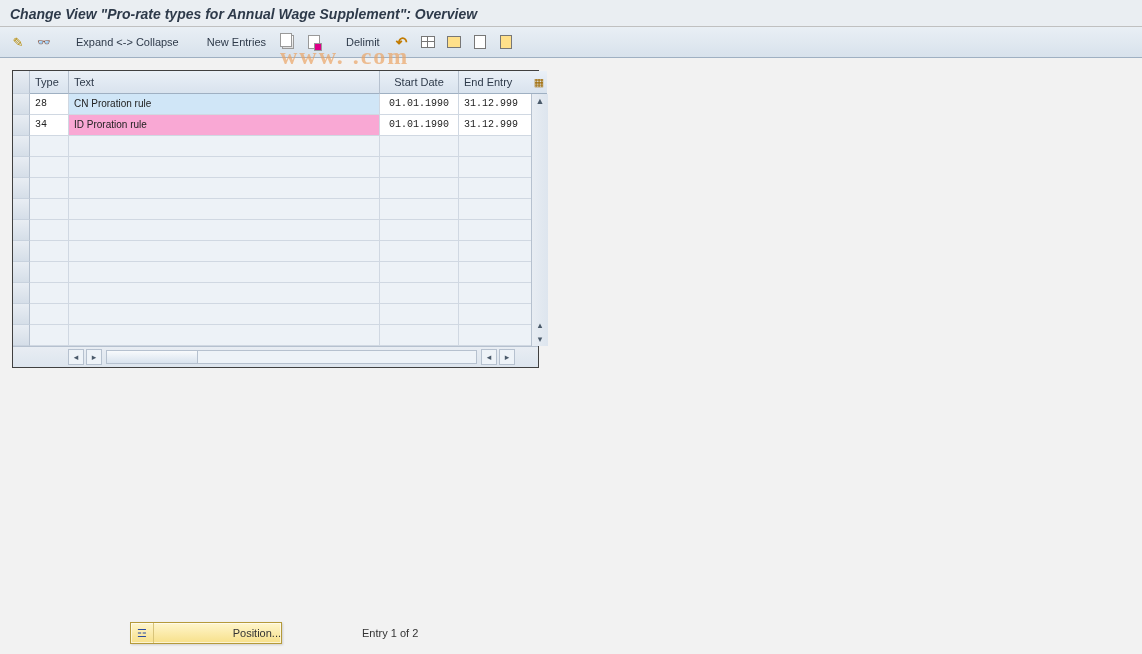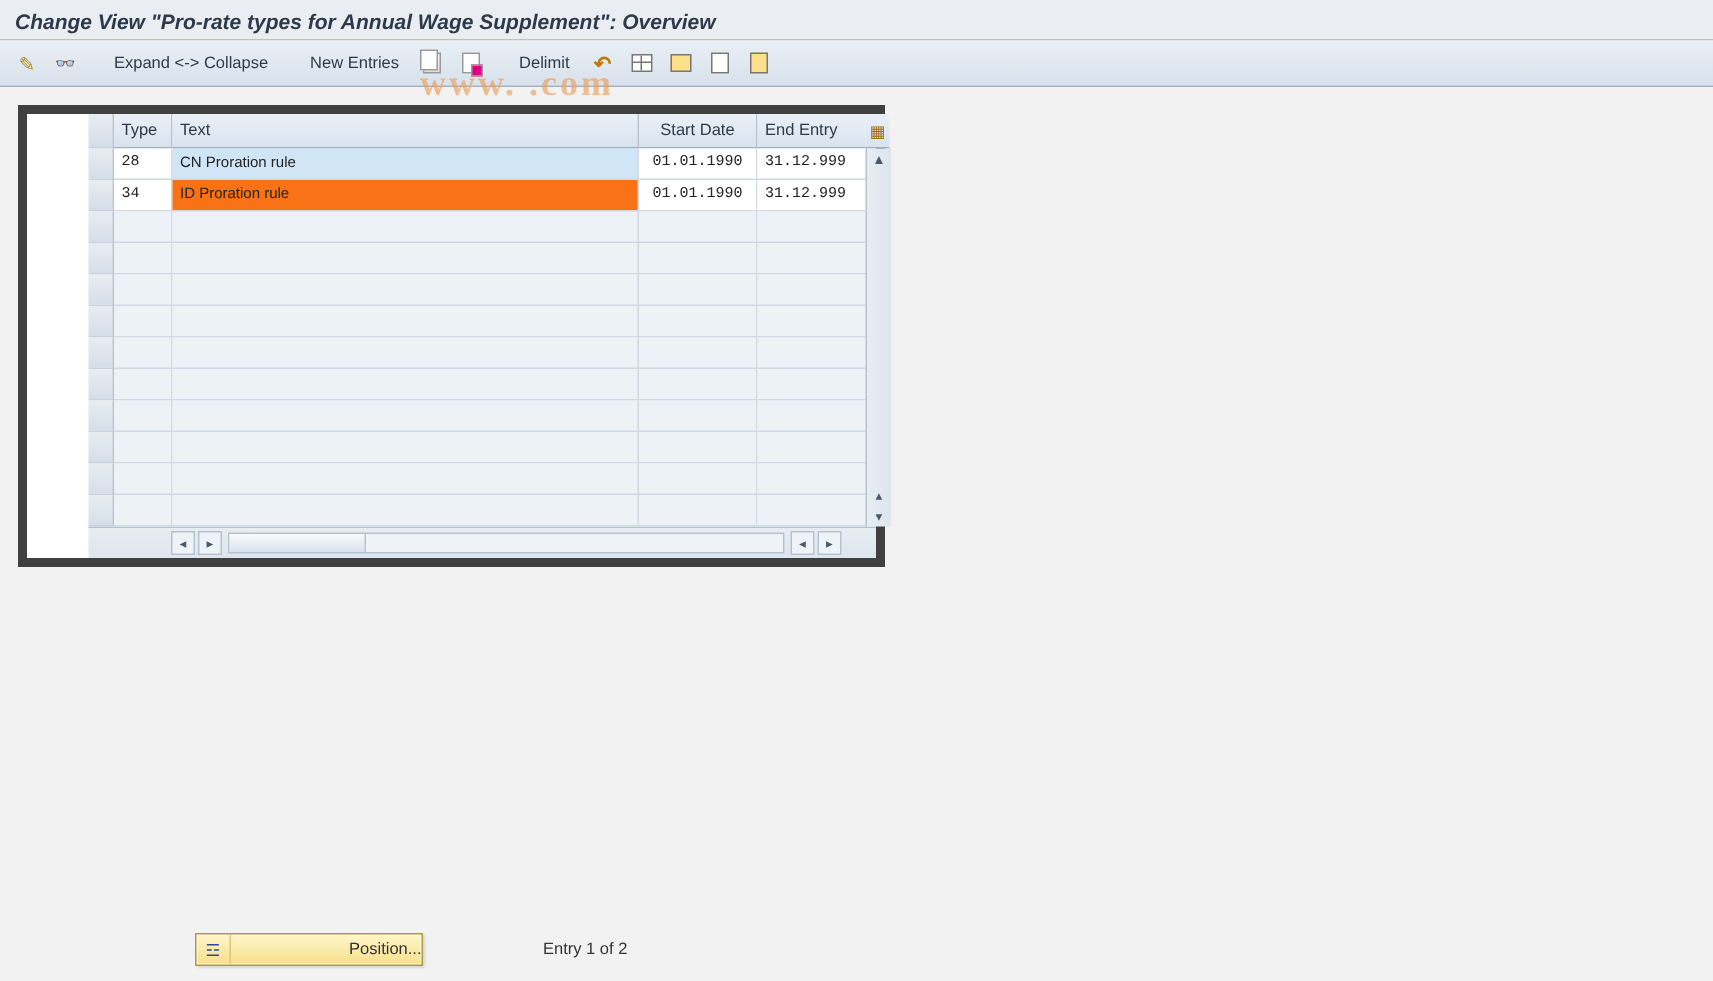--- a/index.html
+++ b/index.html
@@ -82,23 +82,22 @@
 
   .content-area {
     position: relative;
     padding: 12px;
     height: calc(100% - 60px);
     box-sizing: border-box;
   }
 
   .grid-wrap {
     width: 525px;
-    border: 6px solid #404040;
+    border: 1px solid #404040;
     background: #fff;
-    padding-left: 41px;
   }
   .grid-header-row, .grid-row {
     display: flex;
     align-items: stretch;
   }
   .row-selector {
     width: 16px;
     min-width: 16px;
     background: linear-gradient(#e8edf3, #d5dee8);
     border-right: 1px solid #b6c1cf;
@@ -149,21 +148,21 @@
     padding: 2px 5px;
     height: 16px;
     line-height: 16px;
     background: #edf2f7;
     overflow:hidden;
     white-space:nowrap;
     font-family: "Courier New", monospace;
     font-size: 10px;
     color:#222;
   }
-  .grid-cell.data { background:#f97316; font-family: Arial, sans-serif;}
+  .grid-cell.data { background:#f9a8d4; font-family: Arial, sans-serif;}
   .grid-cell.data-mono { background:#fff; }
   .grid-cell.highlight { background:#d0e6f7; }
   .col-type { width: 28px; min-width:28px; text-align:left; }
   .col-text { width: 300px; min-width:300px; }
   .col-start { width: 68px; min-width:68px;text-align:center; }
   .col-end   { width: 62px; min-width:62px; }
 
   .grid-hscroll {
     display:flex;
     align-items:center;

